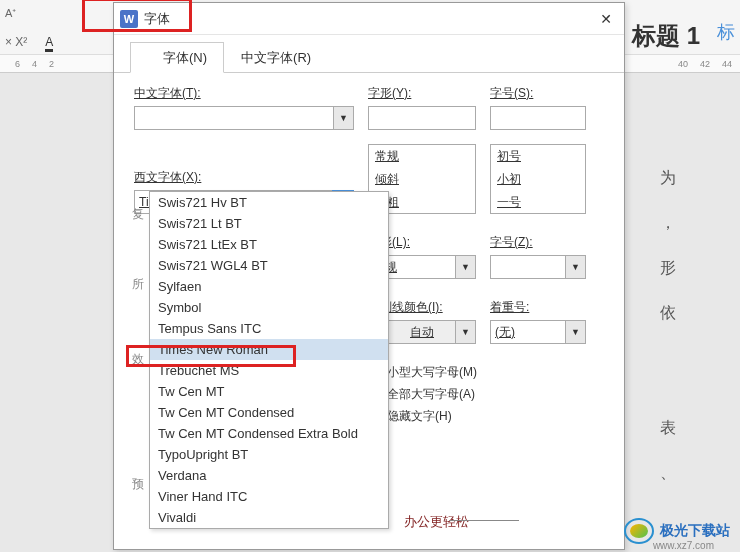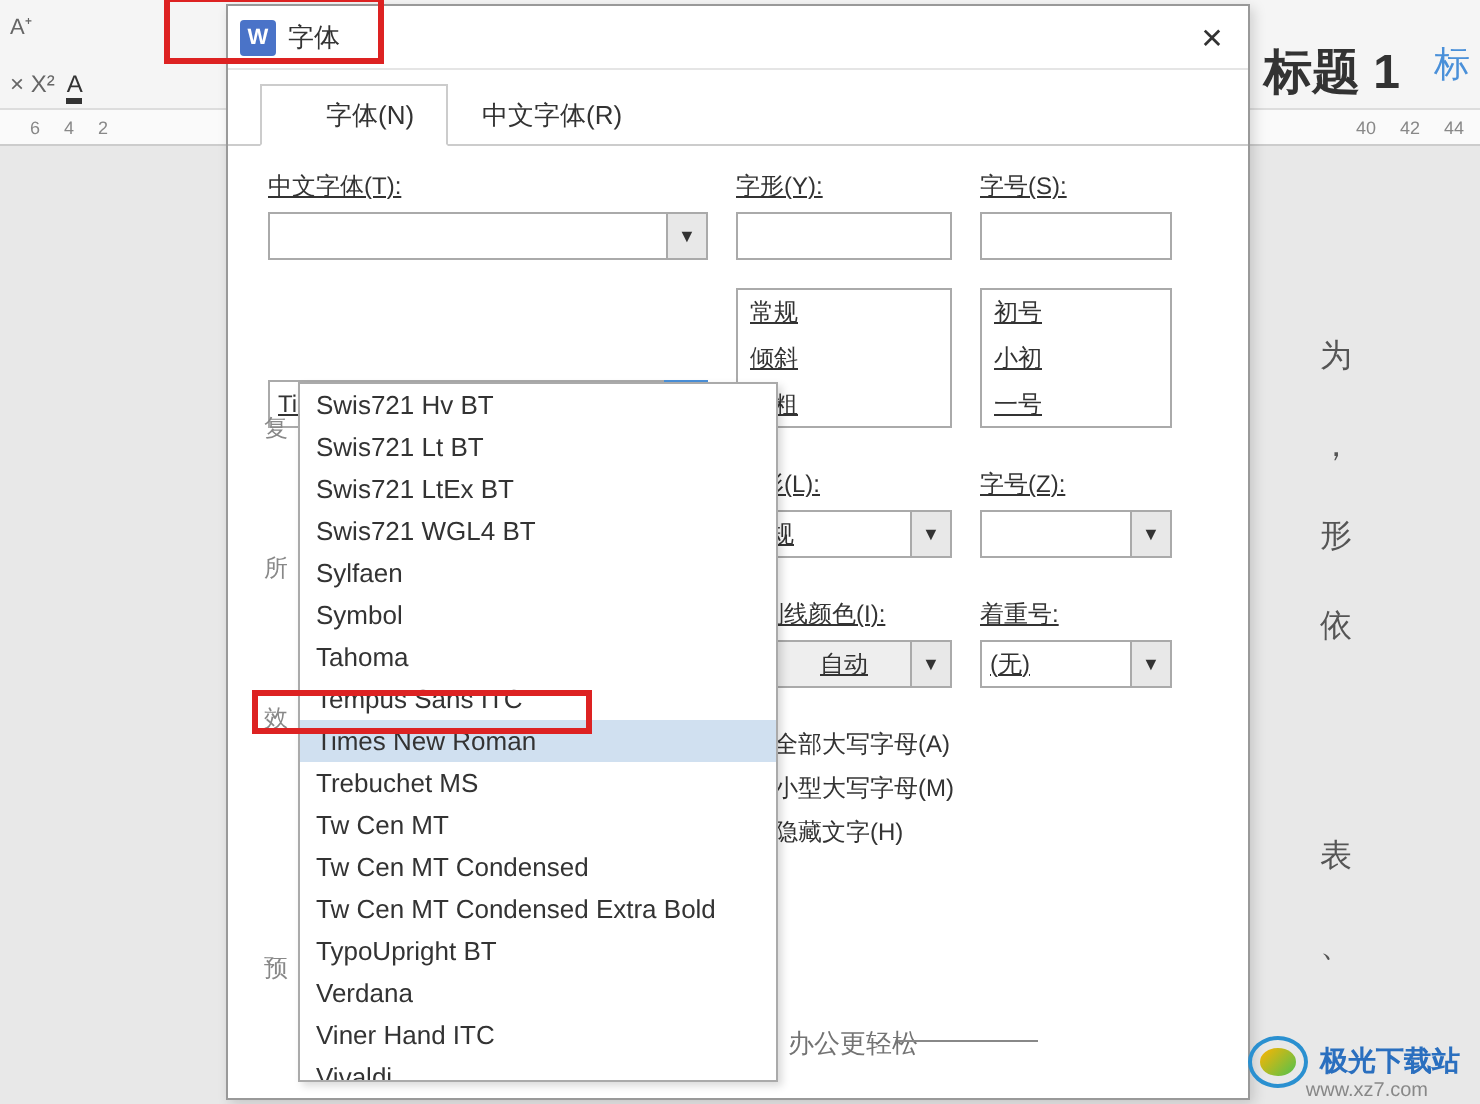--- a/index.html
+++ b/index.html
@@ -47,37 +47,37 @@
   
   .redbox1 { position: absolute; border: 3px solid #d22; left: 82px; top: -2px; width: 110px; height: 34px; pointer-events: none; z-index: 30; }
   .redbox2 { position: absolute; border: 3px solid #d22; left: 126px; top: 345px; width: 170px; height: 22px; pointer-events: none; z-index: 30; }
   
   .watermark { position: absolute; right: 10px; bottom: 8px; display: flex; align-items: center; gap: 6px; z-index: 50; }
   .watermark .logo { width: 30px; height: 26px; border-radius: 50%; border: 2px solid #2a90d0; display: flex; align-items: center; justify-content: center; }
   .watermark .logo-inner { width: 18px; height: 14px; background: linear-gradient(135deg,#ffb400,#4fc24f); border-radius: 50%; }
   .watermark .text { font-size: 14px; font-weight: bold; color: #2a6fbf; }
   .watermark .url { position: absolute; right: 16px; top: 22px; font-size: 10px; color: #888; }
   
-  .footer-text { position: absolute; left: 280px; bottom: 18px; font-size: 13px; color: #737373; }
+  .footer-text { position: absolute; left: 290px; bottom: 18px; font-size: 13px; color: #7f1d1d; }
   .footer-line { position: absolute; right: 105px; bottom: 28px; width: 70px; border-bottom: 1px solid #888; }
   
   
   ::-webkit-scrollbar { width: 16px; }
   ::-webkit-scrollbar-track { background: #f0f0f0; }
   ::-webkit-scrollbar-thumb { background: #c0c0c0; border: 1px solid #aaa; }
   ::-webkit-scrollbar-button { background: #e0e0e0; height: 16px; border: 1px solid #aaa; }
 </style>
 </head>
 <body>
 
 <div class="bg-toolbar">
   <div class="tool-icons">
     <span>A⁺</span>
   </div>
-  <div style="position:absolute;left:5px;top:35px;display:flex;gap:6px;color:#666;">
+  <div style="position:absolute;left:5px;top:35px;display:flex;gap:18px;color:#666;">
     <span>× X²</span>
     <span style="color:#333;border-bottom:3px solid #333;">A</span>
   </div>
   <span class="style-heading" style="right:40px;">标题 1</span>
   <span class="style-right">标</span>
 </div>
 
 <div class="ruler">
   <span>6</span>
   <span>4</span>
@@ -127,20 +127,21 @@
         <div class="combo" style="margin-bottom:4px;"></div>
       </div>
       <div class="col" style="width:96px;">
         <span class="label">字号(S):</span>
         <div class="combo" style="margin-bottom:4px;"></div>
       </div>
     </div>
 
     <div class="row" style="align-items:flex-end;">
       <div class="col" style="width:220px;">
+        <span class="label">西文字体(X):</span>
         <div class="combo highlighted">
           <span>Times New Roman</span>
           <span class="dd">▼</span>
         </div>
       </div>
       <div class="col" style="width:108px;">
         <div class="listbox">
           <div class="item">常规</div>
           <div class="item">倾斜</div>
           <div class="item">加粗</div>
@@ -186,46 +187,45 @@
         <div class="combo">
           <span>(无)</span>
           <span class="dd">▼</span>
         </div>
       </div>
     </div>
 
     <div style="margin-left:234px;margin-top:20px;">
       <div class="checkbox-row">
         <span class="box"></span>
-        <span>全部大写字母(A)</span>
+        <span>小型大写字母(M)</span>
       </div>
       <div class="checkbox-row">
         <span class="box"></span>
-        <span>小型大写字母(M)</span>
+        <span>全部大写字母(A)</span>
       </div>
       <div class="checkbox-row">
         <span class="box"></span>
         <span>隐藏文字(H)</span>
       </div>
     </div>
   </div>
 
   <span style="position:absolute;left:18px;top:203px;font-size:12px;color:#888;">复</span>
   <span style="position:absolute;left:18px;top:273px;font-size:12px;color:#888;">所</span>
   <span style="position:absolute;left:18px;top:348px;font-size:12px;color:#888;">效</span>
   <span style="position:absolute;left:18px;top:473px;font-size:12px;color:#888;">预</span>
 
   <div class="font-dropdown">
     <div class="fitem">Swis721 Hv BT</div>
     <div class="fitem">Swis721 Lt BT</div>
     <div class="fitem">Swis721 LtEx BT</div>
     <div class="fitem">Swis721 WGL4 BT</div>
     <div class="fitem">Sylfaen</div>
     <div class="fitem">Symbol</div>
-    <div class="fitem">Tahoma</div>
     <div class="fitem">Tempus Sans ITC</div>
     <div class="fitem selected">Times New Roman</div>
     <div class="fitem">Trebuchet MS</div>
     <div class="fitem">Tw Cen MT</div>
     <div class="fitem">Tw Cen MT Condensed</div>
     <div class="fitem">Tw Cen MT Condensed Extra Bold</div>
     <div class="fitem">TypoUpright BT</div>
     <div class="fitem">Verdana</div>
     <div class="fitem">Viner Hand ITC</div>
     <div class="fitem">Vivaldi</div>

